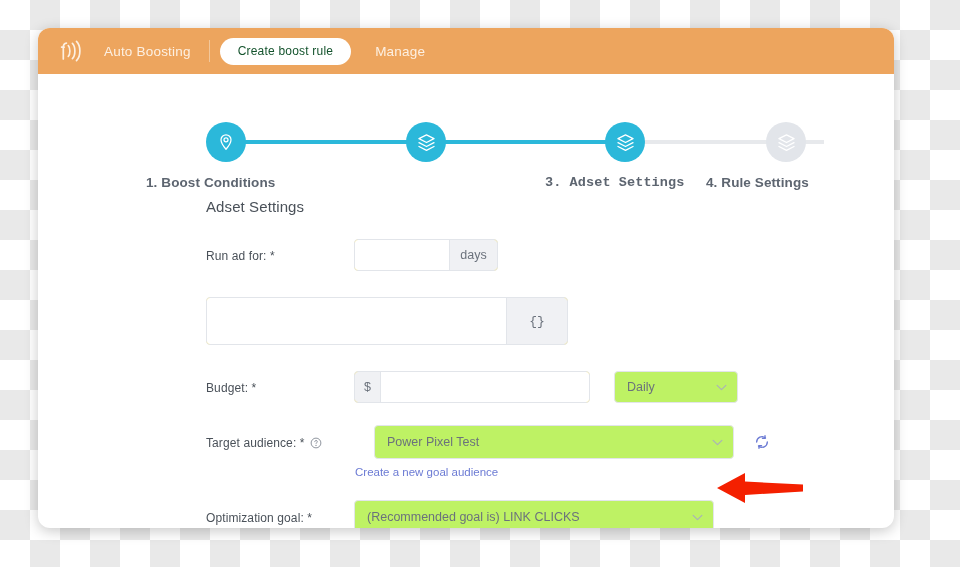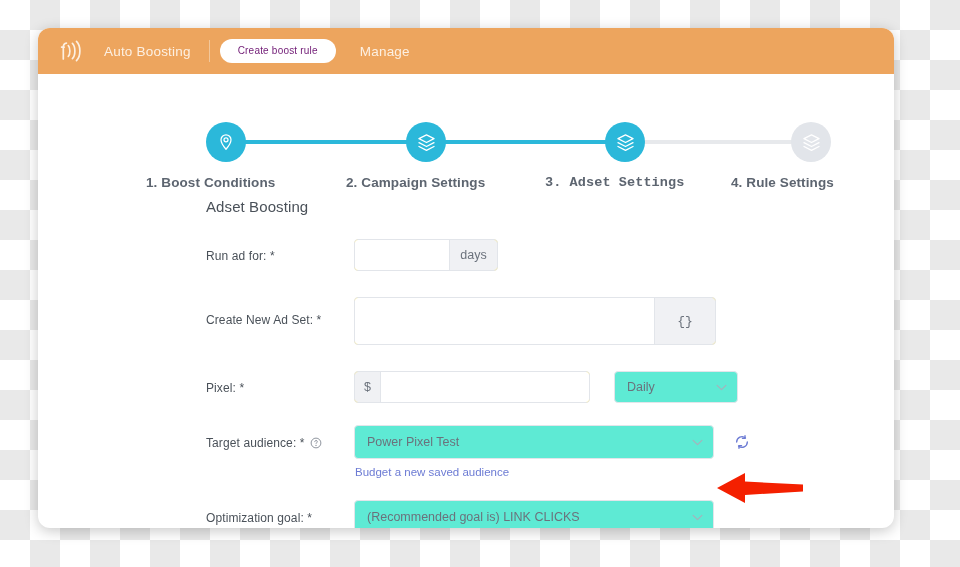--- a/index.html
+++ b/index.html
@@ -66,22 +66,22 @@
   }
   .nav-divider {
     width: 1px;
     height: 22px;
     background: #f3c79a;
     margin: 0 10px 0 12px;
     flex: none;
   }
   .nav-pill {
     background: #ffffff;
-    color: #701a75;
-    font-size: 10px;
+    color: #14532d;
+    font-size: 12px;
     letter-spacing: 0.2px;
     border-radius: 14px;
     padding: 6px 18px 7px 18px;
     white-space: nowrap;
   }
   .nav-spacer { width: 18px; }
 
   
   .stepper {
     position: relative;
@@ -203,34 +203,34 @@
   .g-adset .ig-input { flex: 1; height: 46px; }
   .g-adset .ig-addon { width: 36px; font-family: "Liberation Mono", monospace; font-size: 13px; }
 
   
   .g-budget .ig-addon.left { width: 26px; box-sizing: border-box; }
   .g-budget .ig-input { width: 188px; height: 30px; }
 
   .select-box {
     border: 1px solid #e2e5ea;
     border-radius: 4px;
-    background: #5eead4;
+    background: #bef264;
     height: 32px;
     display: flex;
     align-items: center;
     padding: 0 10px 0 12px;
     font-size: 12.5px;
     color: #6b727c;
     box-sizing: border-box;
     position: relative;
   }
   .select-box .sel-text { flex: 1; white-space: nowrap; overflow: hidden; text-overflow: ellipsis; }
   .select-box .chev { flex: none; margin-left: 8px; }
   .sel-daily { width: 124px; }
-  .sel-audience { width: 360px; height: 34px; }
+  .sel-audience { width: 360px; height: 34px; margin-left: 20px; }
   .sel-goal { width: 360px; height: 34px; }
 
   .sub-link {
     font-size: 11.5px;
     color: #6c7bd4;
     margin-top: 7px;
     margin-left: 1px;
     display: block;
   }
 
@@ -293,72 +293,70 @@
       </div>
 
       <div class="step" style="left:268px;">
         <div class="step-circle">
           <svg width="21" height="21" viewBox="0 0 24 24" fill="none" xmlns="http://www.w3.org/2000/svg">
             <path d="M12 3.2 3.4 7.6 12 12l8.6-4.4L12 3.2z" stroke="#ffffff" stroke-width="1.5" stroke-linejoin="round"></path>
             <path d="M3.4 12.2 12 16.6l8.6-4.4" stroke="#ffffff" stroke-width="1.5" stroke-linecap="round" stroke-linejoin="round"></path>
             <path d="M3.4 16.6 12 21l8.6-4.4" stroke="#ffffff" stroke-width="1.5" stroke-linecap="round" stroke-linejoin="round"></path>
           </svg>
         </div>
-        <div class="step-label">2. Campaign Settings</div>
       </div>
 
       <div class="step" style="left:467px;font-family:Liberation Mono, monospace;">
         <div class="step-circle">
           <svg width="21" height="21" viewBox="0 0 24 24" fill="none" xmlns="http://www.w3.org/2000/svg">
             <path d="M12 3.2 3.4 7.6 12 12l8.6-4.4L12 3.2z" stroke="#ffffff" stroke-width="1.5" stroke-linejoin="round"></path>
             <path d="M3.4 12.2 12 16.6l8.6-4.4" stroke="#ffffff" stroke-width="1.5" stroke-linecap="round" stroke-linejoin="round"></path>
             <path d="M3.4 16.6 12 21l8.6-4.4" stroke="#ffffff" stroke-width="1.5" stroke-linecap="round" stroke-linejoin="round"></path>
           </svg>
         </div>
         <div class="step-label">3. Adset Settings</div>
       </div>
 
-      <div class="step" style="left:653px;">
+      <div class="step" style="left:628px;">
         <div class="step-circle inactive">
           <svg width="21" height="21" viewBox="0 0 24 24" fill="none" xmlns="http://www.w3.org/2000/svg">
             <path d="M12 3.2 3.4 7.6 12 12l8.6-4.4L12 3.2z" stroke="#ffffff" stroke-width="1.5" stroke-linejoin="round"></path>
             <path d="M3.4 12.2 12 16.6l8.6-4.4" stroke="#ffffff" stroke-width="1.5" stroke-linecap="round" stroke-linejoin="round"></path>
             <path d="M3.4 16.6 12 21l8.6-4.4" stroke="#ffffff" stroke-width="1.5" stroke-linecap="round" stroke-linejoin="round"></path>
           </svg>
         </div>
         <div class="step-label">4. Rule Settings</div>
       </div>
     </div>
 
     <div class="form-area">
 
-      <div class="section-title">Adset Boosting</div>
+      <div class="section-title">Adset Settings</div>
 
       <div class="form-row" style="margin-bottom:26px;">
         <div class="form-label">Run ad for: *</div>
         <div class="field-wrap">
           <div class="input-group g-days">
             <input class="ig-input" type="text" placeholder="" style="">
             <div class="ig-addon">days</div>
           </div>
         </div>
       </div>
 
       <div class="form-row" style="margin-bottom:26px;">
-        <div class="form-label" style="padding-top:16px;">Create New Ad Set: *</div>
         <div class="field-wrap">
           <div class="input-group g-adset">
             <input class="ig-input" type="text" placeholder="" style="">
             <div class="ig-addon">{}</div>
           </div>
         </div>
       </div>
 
       <div class="form-row" style="margin-bottom:22px;">
-        <div class="form-label">Pixel: *</div>
+        <div class="form-label">Budget: *</div>
         <div class="field-wrap">
           <div class="input-group g-budget">
             <div class="ig-addon left">$</div>
             <input class="ig-input" type="text" placeholder="" style="">
           </div>
           <div class="select-box sel-daily" style="margin-left:14px;">
             <span class="sel-text">Daily</span>
             <span class="chev">
               <svg width="11" height="7" viewBox="0 0 12 8" fill="none" xmlns="http://www.w3.org/2000/svg">
                 <path d="M1 1.5 6 6.5l5-5" stroke="#a9b0ba" stroke-width="1.3" stroke-linecap="round" stroke-linejoin="round"></path>
@@ -382,21 +380,21 @@
         <div class="field-wrap" style="align-items:flex-start;">
           <div>
             <div class="select-box sel-audience">
               <span class="sel-text">Power Pixel Test</span>
               <span class="chev">
                 <svg width="11" height="7" viewBox="0 0 12 8" fill="none" xmlns="http://www.w3.org/2000/svg">
                   <path d="M1 1.5 6 6.5l5-5" stroke="#a9b0ba" stroke-width="1.3" stroke-linecap="round" stroke-linejoin="round"></path>
                 </svg>
               </span>
             </div>
-            <a class="sub-link">Budget a new saved audience</a>
+            <a class="sub-link">Create a new goal audience</a>
           </div>
           <div class="refresh-btn">
             <svg width="16" height="16" viewBox="0 0 18 18" fill="none" xmlns="http://www.w3.org/2000/svg">
               <path d="M15 9a6 6 0 0 1-9.9 4.5" stroke="#6c7bd4" stroke-width="1.5" stroke-linecap="round"></path>
               <path d="M3 9a6 6 0 0 1 9.9-4.5" stroke="#6c7bd4" stroke-width="1.5" stroke-linecap="round"></path>
               <path d="M12.4 1.9v2.9h-2.9" stroke="#6c7bd4" stroke-width="1.5" stroke-linecap="round" stroke-linejoin="round"></path>
               <path d="M5.6 16.1v-2.9h2.9" stroke="#6c7bd4" stroke-width="1.5" stroke-linecap="round" stroke-linejoin="round"></path>
             </svg>
           </div>
         </div>

